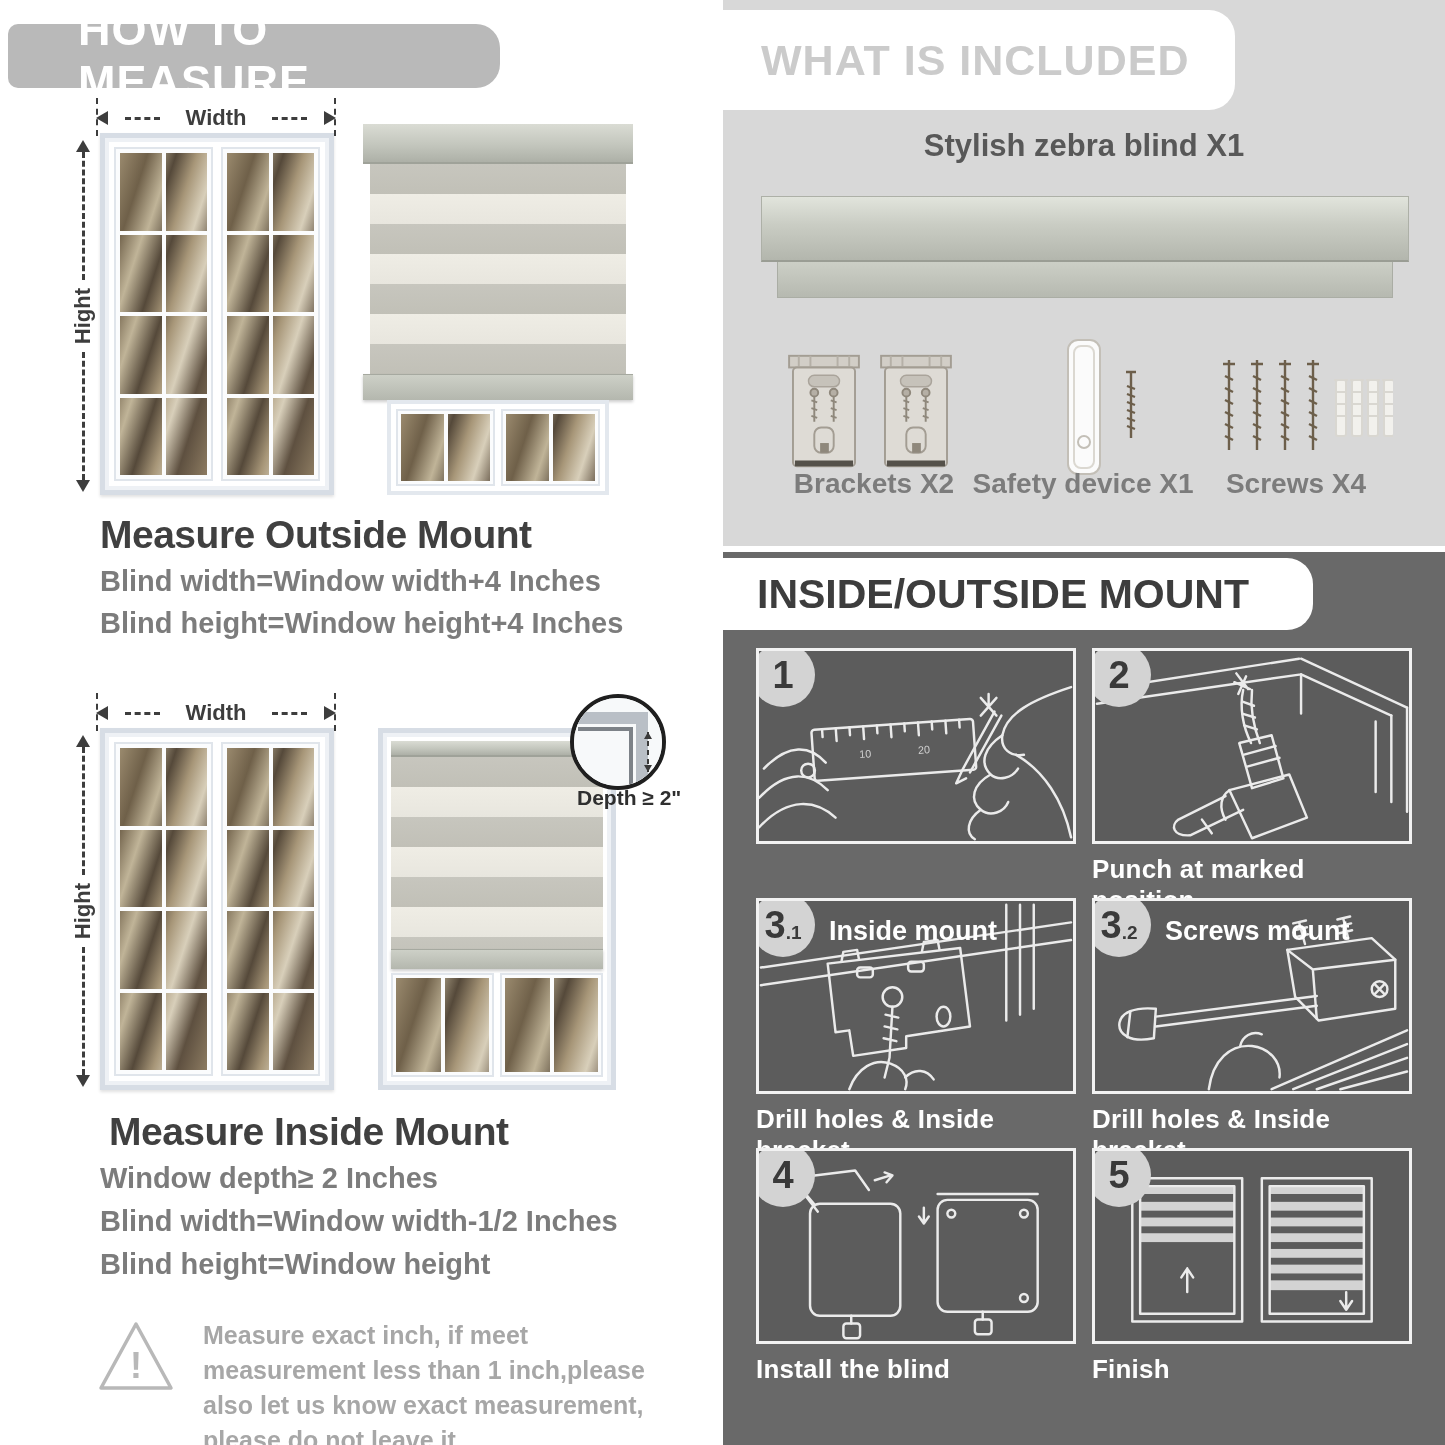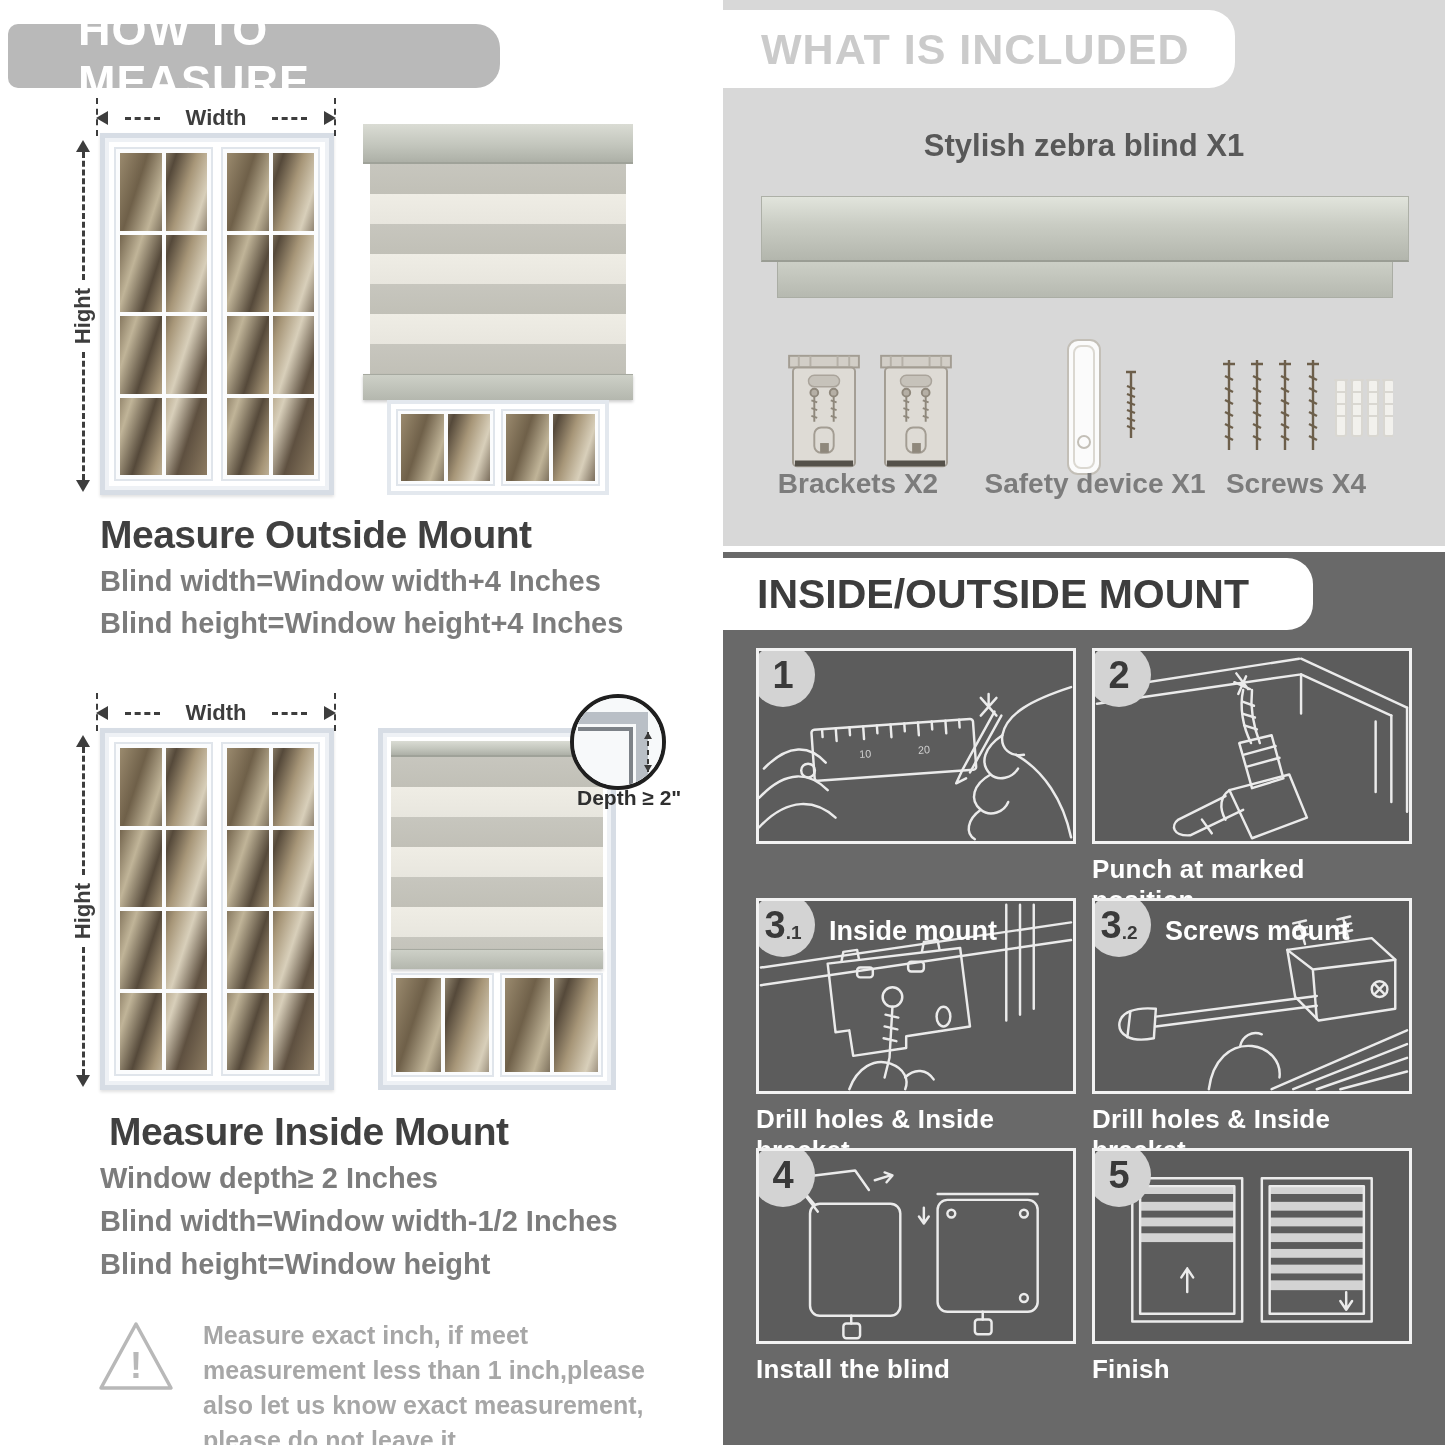--- a/index.html
+++ b/index.html
@@ -7,21 +7,21 @@
   #canvas {
     position:relative; width:1445px; height:1445px; overflow:hidden;
     background:#ffffff; font-family:"Liberation Sans", sans-serif;
   }
   .abs { position:absolute; }
 
   
   .pill { display:flex; align-items:center; font-weight:bold; }
   .pill-htm { left:8px; top:24px; width:492px; height:64px; background:#b9b9b9;
     border-radius:10px 24px 24px 10px; color:#ffffff; font-size:45px; letter-spacing:1px; padding-left:70px; }
-  .pill-wii { left:0; top:10px; width:512px; height:78px; background:#ffffff;
+  .pill-wii { left:0; top:10px; width:512px; height:100px; background:#ffffff;
     border-radius:0 26px 26px 0; color:#cbcbcb; font-size:43px; letter-spacing:1px; padding-left:38px;text-align:center; }
   .pill-iom { left:0; top:6px; width:590px; height:72px; background:#ffffff;
     border-radius:0 26px 26px 0; color:#3d3d3d; font-size:41px; padding-left:34px; }
 
   
   .arrow-h { display:flex; align-items:center; height:24px; color:#3d3d3d;gap:17px; }
   .arrow-h .line { flex:1; border-top:3px dashed #3d3d3d; }
   .arrow-h .lbl { padding:0 9px; font-size:22px; font-weight:bold; }
   .arrow-h .head-l { width:0; height:0; border-top:7px solid transparent; border-bottom:7px solid transparent; border-right:12px solid #3d3d3d; }
   .arrow-h .head-r { width:0; height:0; border-top:7px solid transparent; border-bottom:7px solid transparent; border-left:12px solid #3d3d3d; }
@@ -318,22 +318,22 @@
             <path d="M-5,42 h10 M-5,54 h10 M-5,66 h10"></path>
           </g>
         <g transform="translate(174,0)">
             <path d="M-7,30 h14"></path>
             <rect x="-5" y="30" width="10" height="56" rx="2"></rect>
             <path d="M-5,42 h10 M-5,54 h10 M-5,66 h10"></path>
           </g>
       </g>
     </svg>
 
-    <div class="abs item-label" style="left:135px;">Brackets X2</div>
-    <div class="abs item-label" style="left:372px;">Safety device X1</div>
+    <div class="abs item-label" style="left:151px;">Brackets X2</div>
+    <div class="abs item-label" style="left:360px;">Safety device X1</div>
     <div class="abs item-label" style="left:573px;">Screws X4</div>
   </div>
 
   <div class="abs right-bottom">
     <div class="abs pill pill-iom">
       <span>INSIDE/OUTSIDE MOUNT</span>
     </div>
 
     <div class="steps-grid">
 

